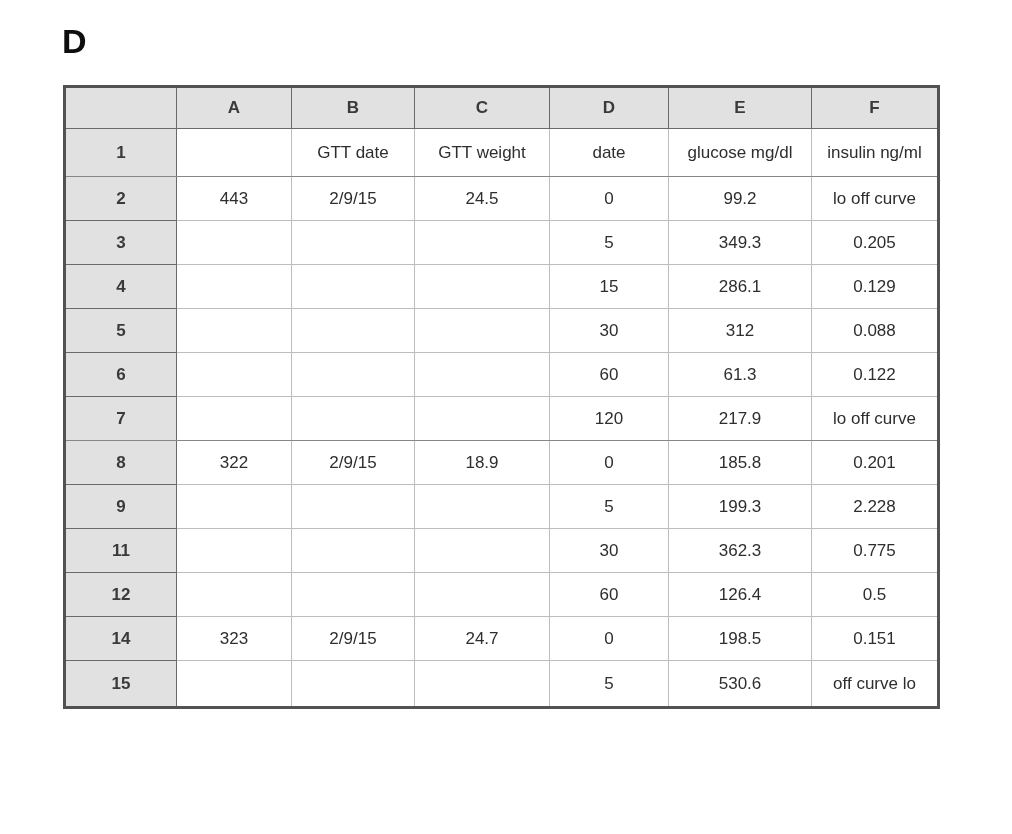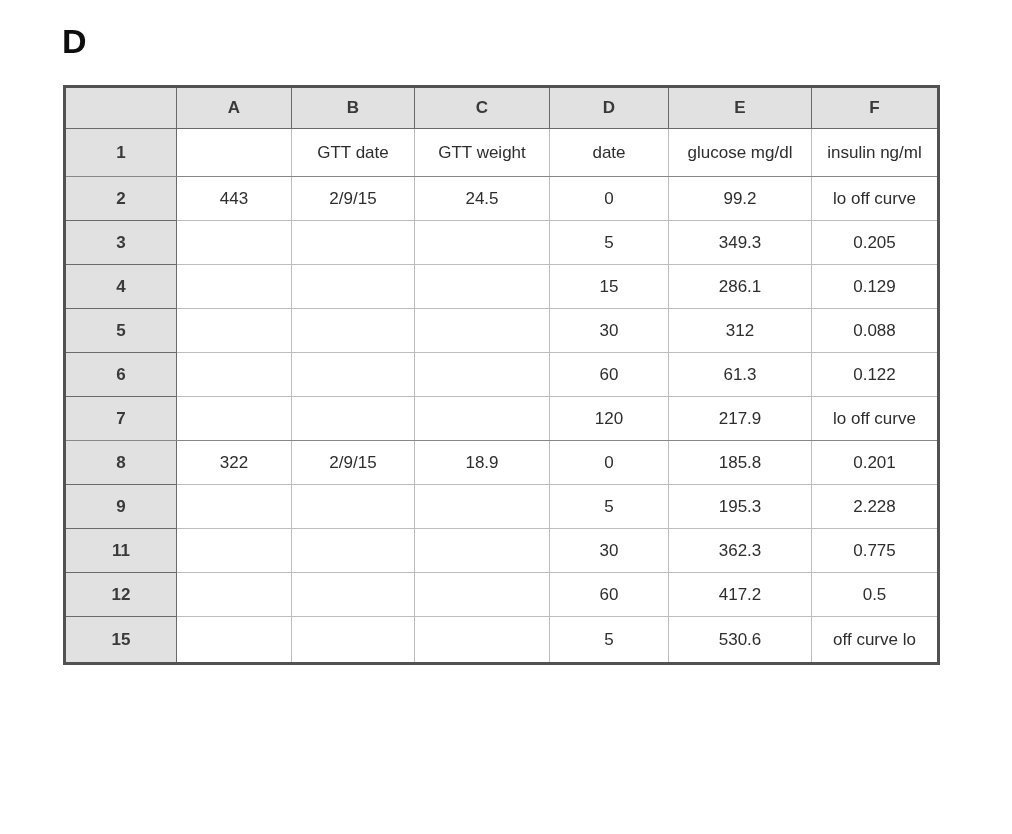--- a/index.html
+++ b/index.html
@@ -166,40 +166,49 @@
           <td class="body">0</td>
           <td class="body">185.8</td>
           <td class="body">0.201</td>
         </tr>
         <tr>
           <td class="rowhead">9</td>
           <td class="body"></td>
           <td class="body"></td>
           <td class="body"></td>
           <td class="body">5</td>
-          <td class="body">195.3</td>
+          <td class="body">199.3</td>
           <td class="body">2.228</td>
         </tr>
         <tr>
           <td class="rowhead">11</td>
           <td class="body"></td>
           <td class="body"></td>
           <td class="body"></td>
           <td class="body">30</td>
           <td class="body">362.3</td>
           <td class="body">0.775</td>
         </tr>
         <tr>
           <td class="rowhead">12</td>
           <td class="body"></td>
           <td class="body"></td>
           <td class="body"></td>
           <td class="body">60</td>
-          <td class="body">417.2</td>
+          <td class="body">126.4</td>
           <td class="body">0.5</td>
+        </tr>
+        <tr>
+          <td class="rowhead">14</td>
+          <td class="body">323</td>
+          <td class="body">2/9/15</td>
+          <td class="body">24.7</td>
+          <td class="body">0</td>
+          <td class="body">198.5</td>
+          <td class="body">0.151</td>
         </tr>
         <tr class="row-last">
           <td class="rowhead">15</td>
           <td class="body"></td>
           <td class="body"></td>
           <td class="body"></td>
           <td class="body">5</td>
           <td class="body">530.6</td>
           <td class="body">off curve lo</td>
         </tr>

